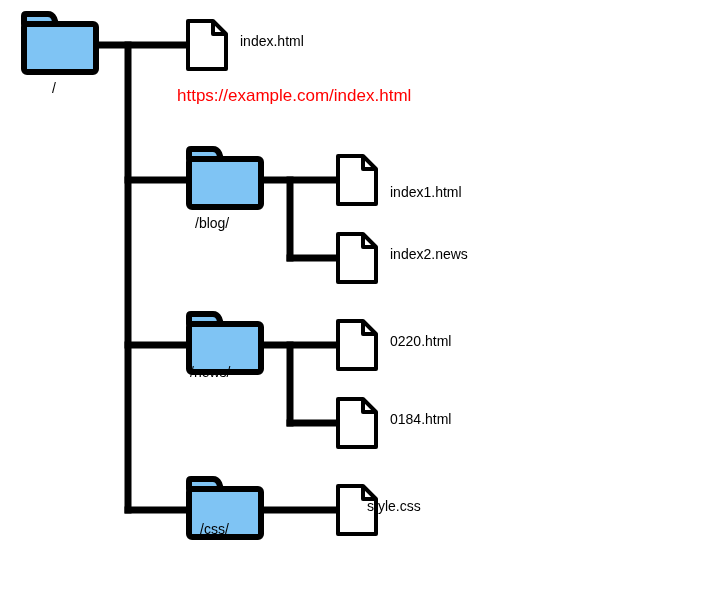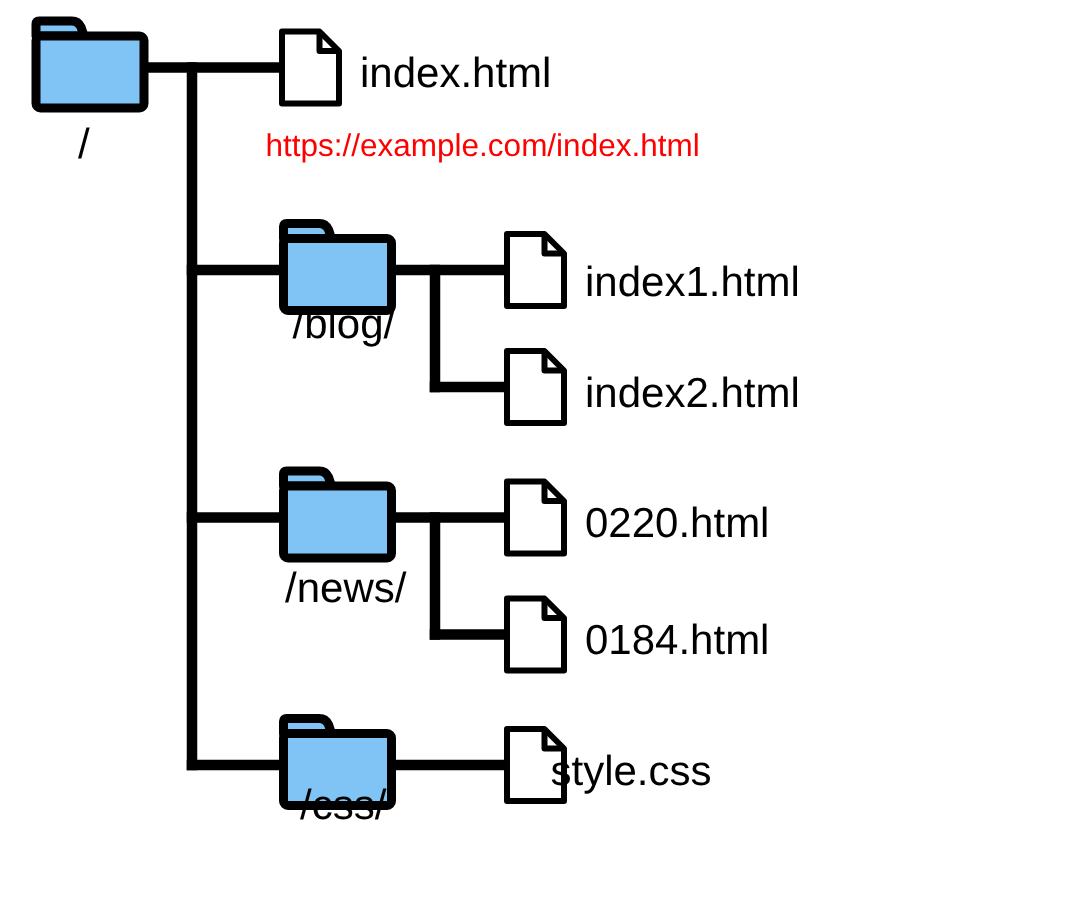--- a/index.html
+++ b/index.html
@@ -5,26 +5,26 @@
   body {
     margin: 0;
     padding: 0;
     width: 728px;
     height: 600px;
     background: #ffffff;
     font-family: Arial, "Helvetica Neue", sans-serif;
     position: relative;
   }
   .node-label {
-    font-size: 28px;
+    font-size: 14px;
     color: #000;
     white-space: nowrap;
   }
   .url-label {
-    font-size: 21px;
+    font-size: 17px;
     color: #ff0000;
     white-space: nowrap;
   }
   svg { display: block; }
   .abs { position: absolute; }
 </style>
 </head>
 <body>
 
 <svg class="abs" style="left:0;top:0" width="728" height="600">
@@ -78,45 +78,45 @@
 <div class="abs node-label" style="left:240px;top:33px">index.html</div>
 
 <div class="abs url-label" style="left:177px;top:86px">https://example.com/index.html</div>
 
 <div class="abs" style="left:185px;top:145px">
   <svg width="80" height="66">
     <path d="M4 14 L4 6 Q4 4 6 4 L28 4 Q32 4 34 8 L36 14 Z" fill="#7fc4f4" stroke="#000" stroke-width="6" stroke-linejoin="round"></path>
     <rect x="4" y="14" width="72" height="48" rx="3" fill="#7fc4f4" stroke="#000" stroke-width="6"></rect>
   </svg>
 </div>
-<div class="abs node-label" style="left:195px;top:200px">/blog/</div>
+<div class="abs node-label" style="left:195px;top:215px">/blog/</div>
 
 <div class="abs" style="left:335px;top:153px">
   <svg width="44" height="54">
     <path d="M3 3 L28 3 L41 16 L41 51 L3 51 Z" fill="#fff" stroke="#000" stroke-width="4" stroke-linejoin="round"></path>
     <path d="M28 3 L28 16 L41 16" fill="none" stroke="#000" stroke-width="4" stroke-linejoin="round"></path>
   </svg>
 </div>
-<div class="abs node-label" style="left:390px;top:172px">index1.html</div>
+<div class="abs node-label" style="left:390px;top:184px">index1.html</div>
 
 <div class="abs" style="left:335px;top:231px">
   <svg width="44" height="54">
     <path d="M3 3 L28 3 L41 16 L41 51 L3 51 Z" fill="#fff" stroke="#000" stroke-width="4" stroke-linejoin="round"></path>
     <path d="M28 3 L28 16 L41 16" fill="none" stroke="#000" stroke-width="4" stroke-linejoin="round"></path>
   </svg>
 </div>
-<div class="abs node-label" style="left:390px;top:246px">index2.html</div>
+<div class="abs node-label" style="left:390px;top:246px">index2.news</div>
 
 <div class="abs" style="left:185px;top:310px">
   <svg width="80" height="66">
     <path d="M4 14 L4 6 Q4 4 6 4 L28 4 Q32 4 34 8 L36 14 Z" fill="#7fc4f4" stroke="#000" stroke-width="6" stroke-linejoin="round"></path>
     <rect x="4" y="14" width="72" height="48" rx="3" fill="#7fc4f4" stroke="#000" stroke-width="6"></rect>
   </svg>
 </div>
-<div class="abs node-label" style="left:190px;top:376px">/news/</div>
+<div class="abs node-label" style="left:190px;top:364px">/news/</div>
 
 <div class="abs" style="left:335px;top:318px">
   <svg width="44" height="54">
     <path d="M3 3 L28 3 L41 16 L41 51 L3 51 Z" fill="#fff" stroke="#000" stroke-width="4" stroke-linejoin="round"></path>
     <path d="M28 3 L28 16 L41 16" fill="none" stroke="#000" stroke-width="4" stroke-linejoin="round"></path>
   </svg>
 </div>
 <div class="abs node-label" style="left:390px;top:333px">0220.html</div>
 
 <div class="abs" style="left:335px;top:396px">

